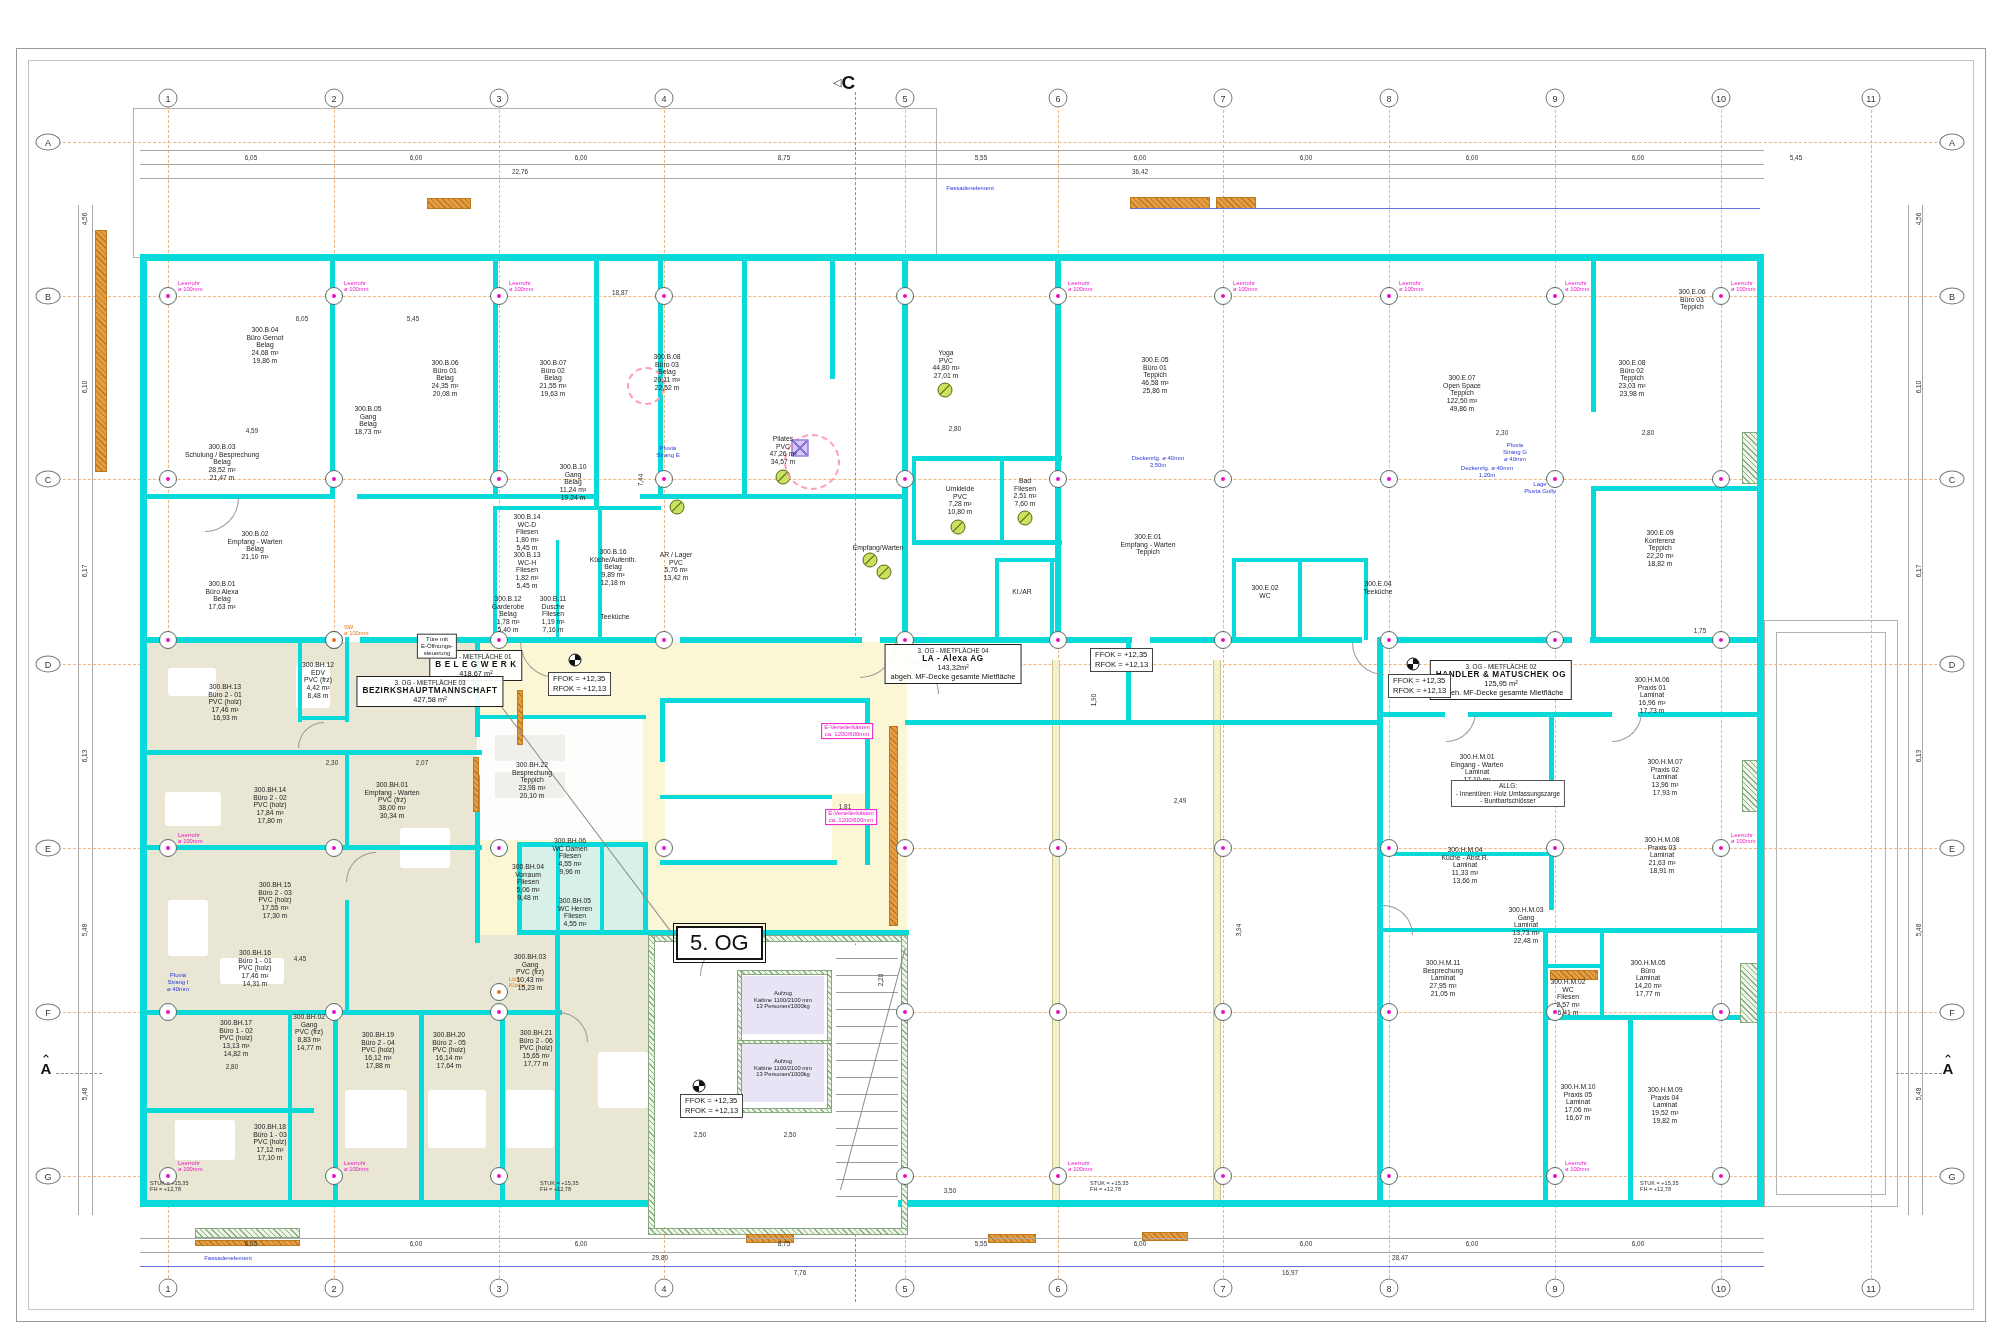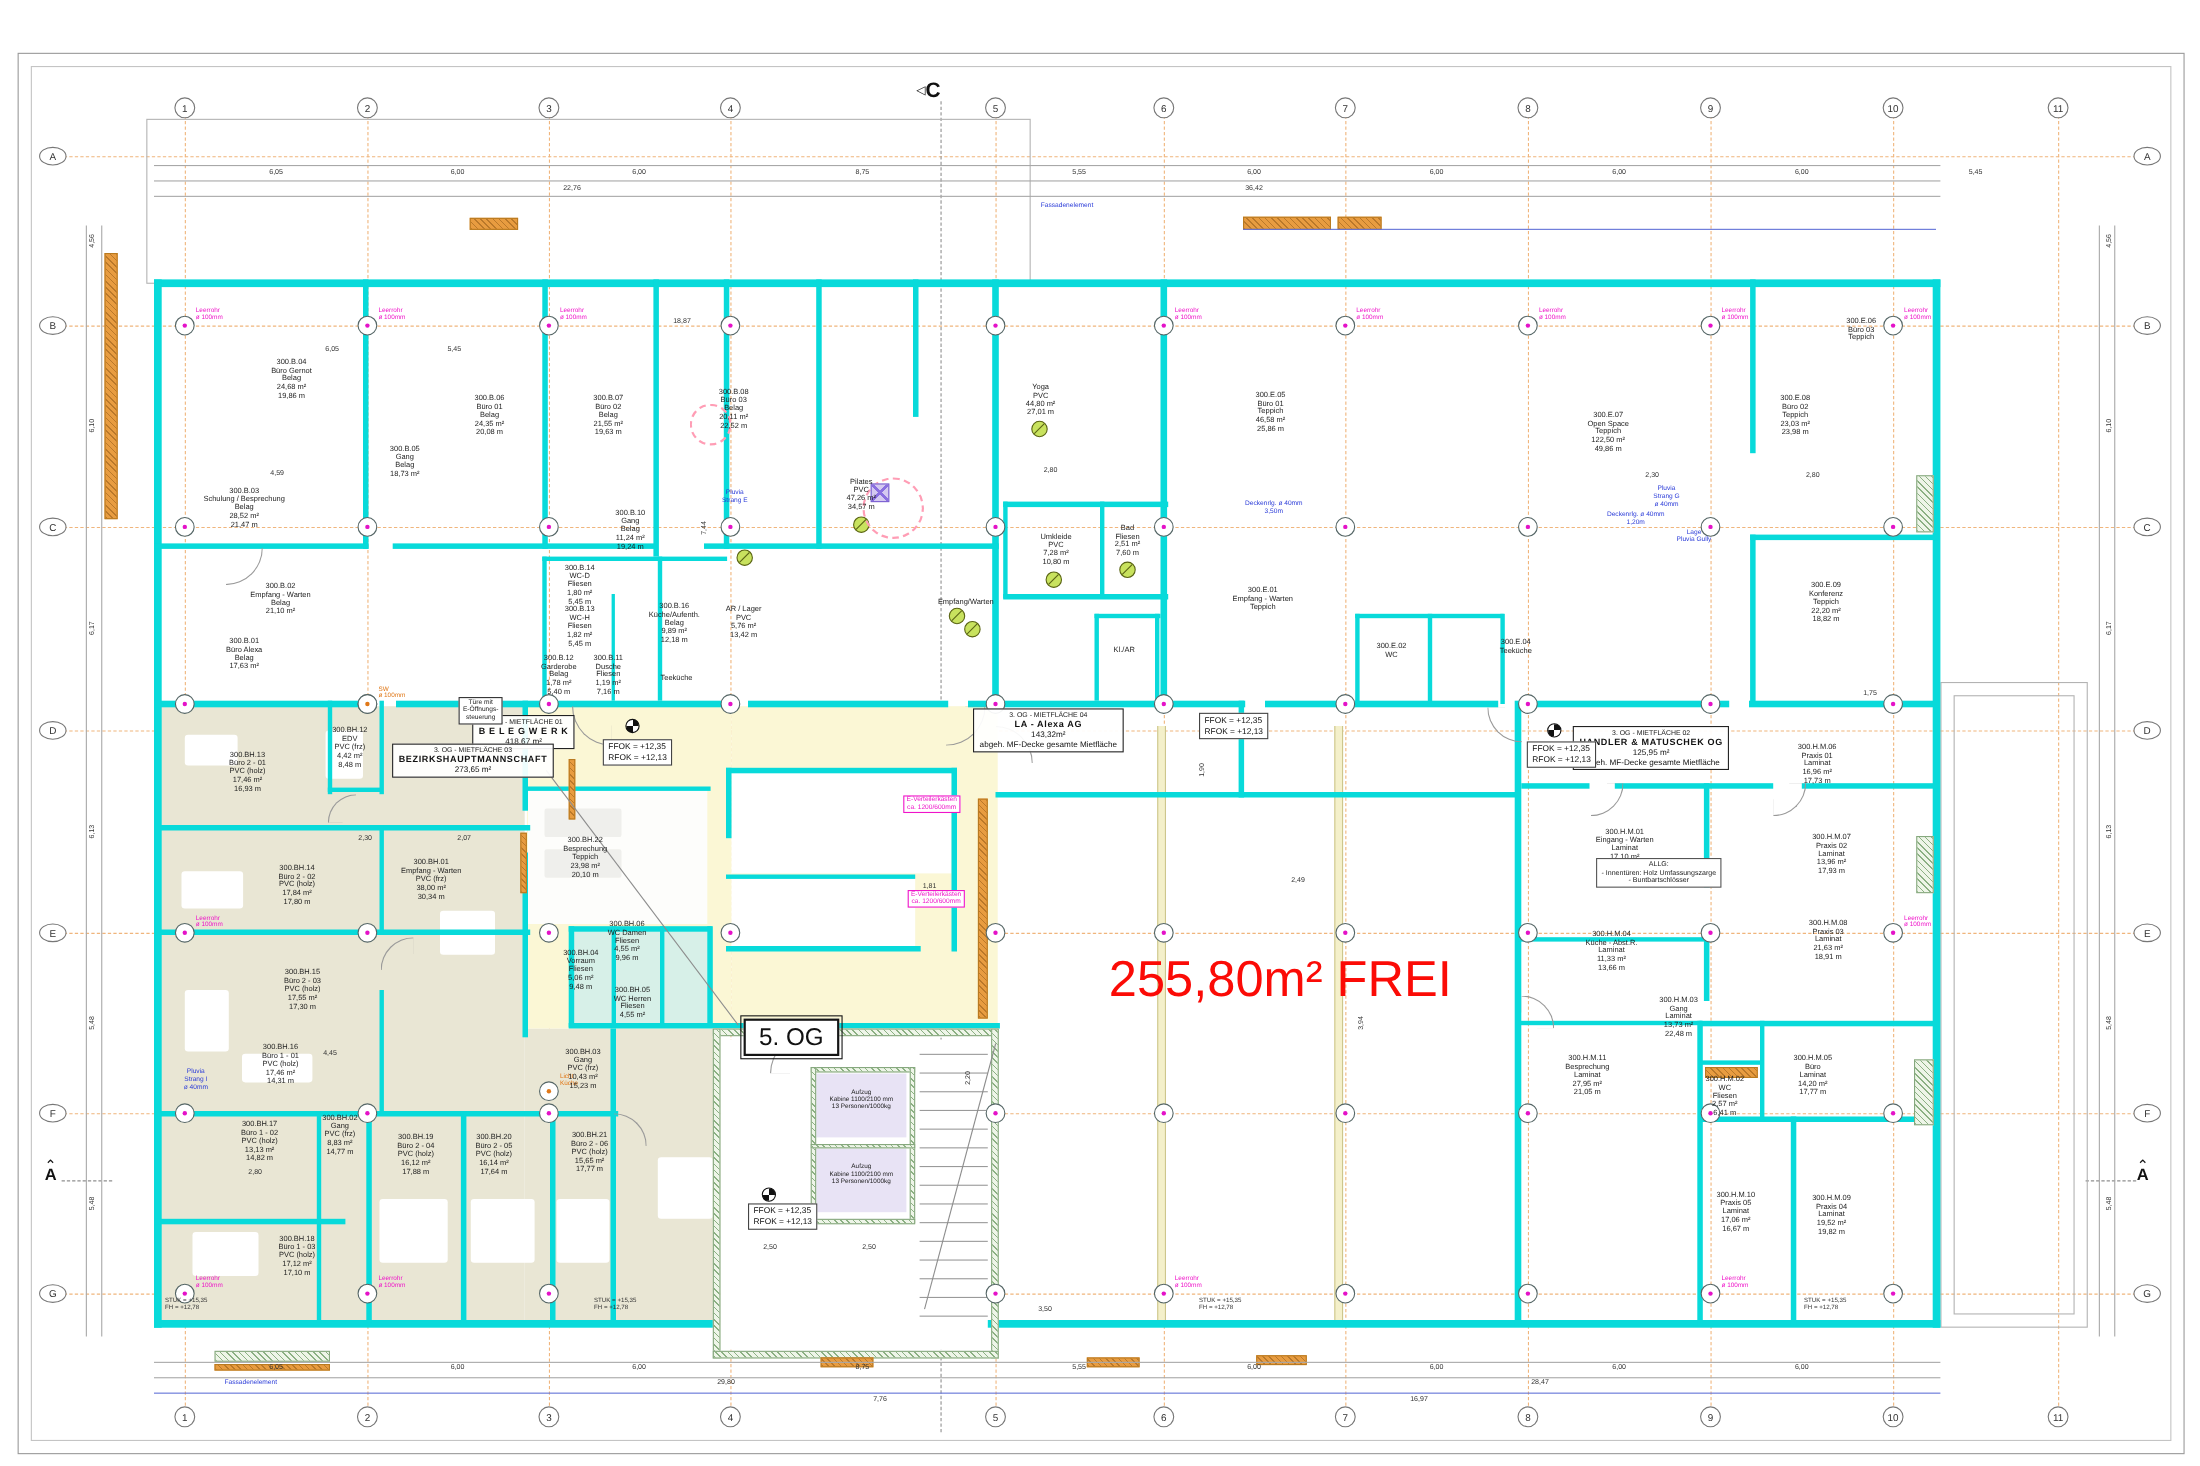--- a/index.html
+++ b/index.html
@@ -963,21 +963,21 @@
         <div>19,82 m</div>
       </div>
       <div class="abs tbox" style="left: 476px; top: 650px;">
         <div class="h">3. OG - MIETFLÄCHE 01</div>
         <div class="n">B E L E G W E R K</div>
         <div class="a">418,67 m²</div>
       </div>
       <div class="abs tbox" style="left: 430px; top: 676px;">
         <div class="h">3. OG - MIETFLÄCHE 03</div>
         <div class="n">BEZIRKSHAUPTMANNSCHAFT</div>
-        <div class="a">273,65 m²</div>
+        <div class="a">427,58 m²</div>
       </div>
       <div class="abs tbox" style="left: 953px; top: 644px;">
         <div class="h">3. OG - MIETFLÄCHE 04</div>
         <div class="n">LA - Alexa AG</div>
         <div class="a">143,32m²</div>
         <div class="a">abgeh. MF-Decke gesamte Mietfläche</div>
       </div>
       <div class="abs tbox" style="left: 1501px; top: 660px;">
         <div class="h">3. OG - MIETFLÄCHE 02</div>
         <div class="n">HANDLER &amp; MATUSCHEK OG</div>
@@ -1128,15 +1128,14 @@
       <div class="abs dim" style="left: 790px; top: 1134px;">2,50</div>
       <div class="abs dim" style="left: 950px; top: 1190px;">3,50</div>
       <div class="abs dim" style="left: 1180px; top: 800px;">2,49</div>
       <div class="abs dim" style="left: 845px; top: 806px;">1,81</div>
       <div class="abs dim" style="left: 1700px; top: 630px;">1,75</div>
       <div class="abs dim dimr" style="left: 640px; top: 480px;">7,44</div>
       <div class="abs dim dimr" style="left: 880px; top: 980px;">2,20</div>
       <div class="abs dim dimr" style="left: 1093px; top: 700px;">1,90</div>
       <div class="abs dim dimr" style="left: 1238px; top: 930px;">3,94</div>
     </div>
-  <div class="abs freetext" style="left:1008px;top:862px;">255,80m² FREI</div>
   <div class="abs floorbox" style="left:676px;top:926px;">5. OG</div>
 </div>
 
 </body></html>

